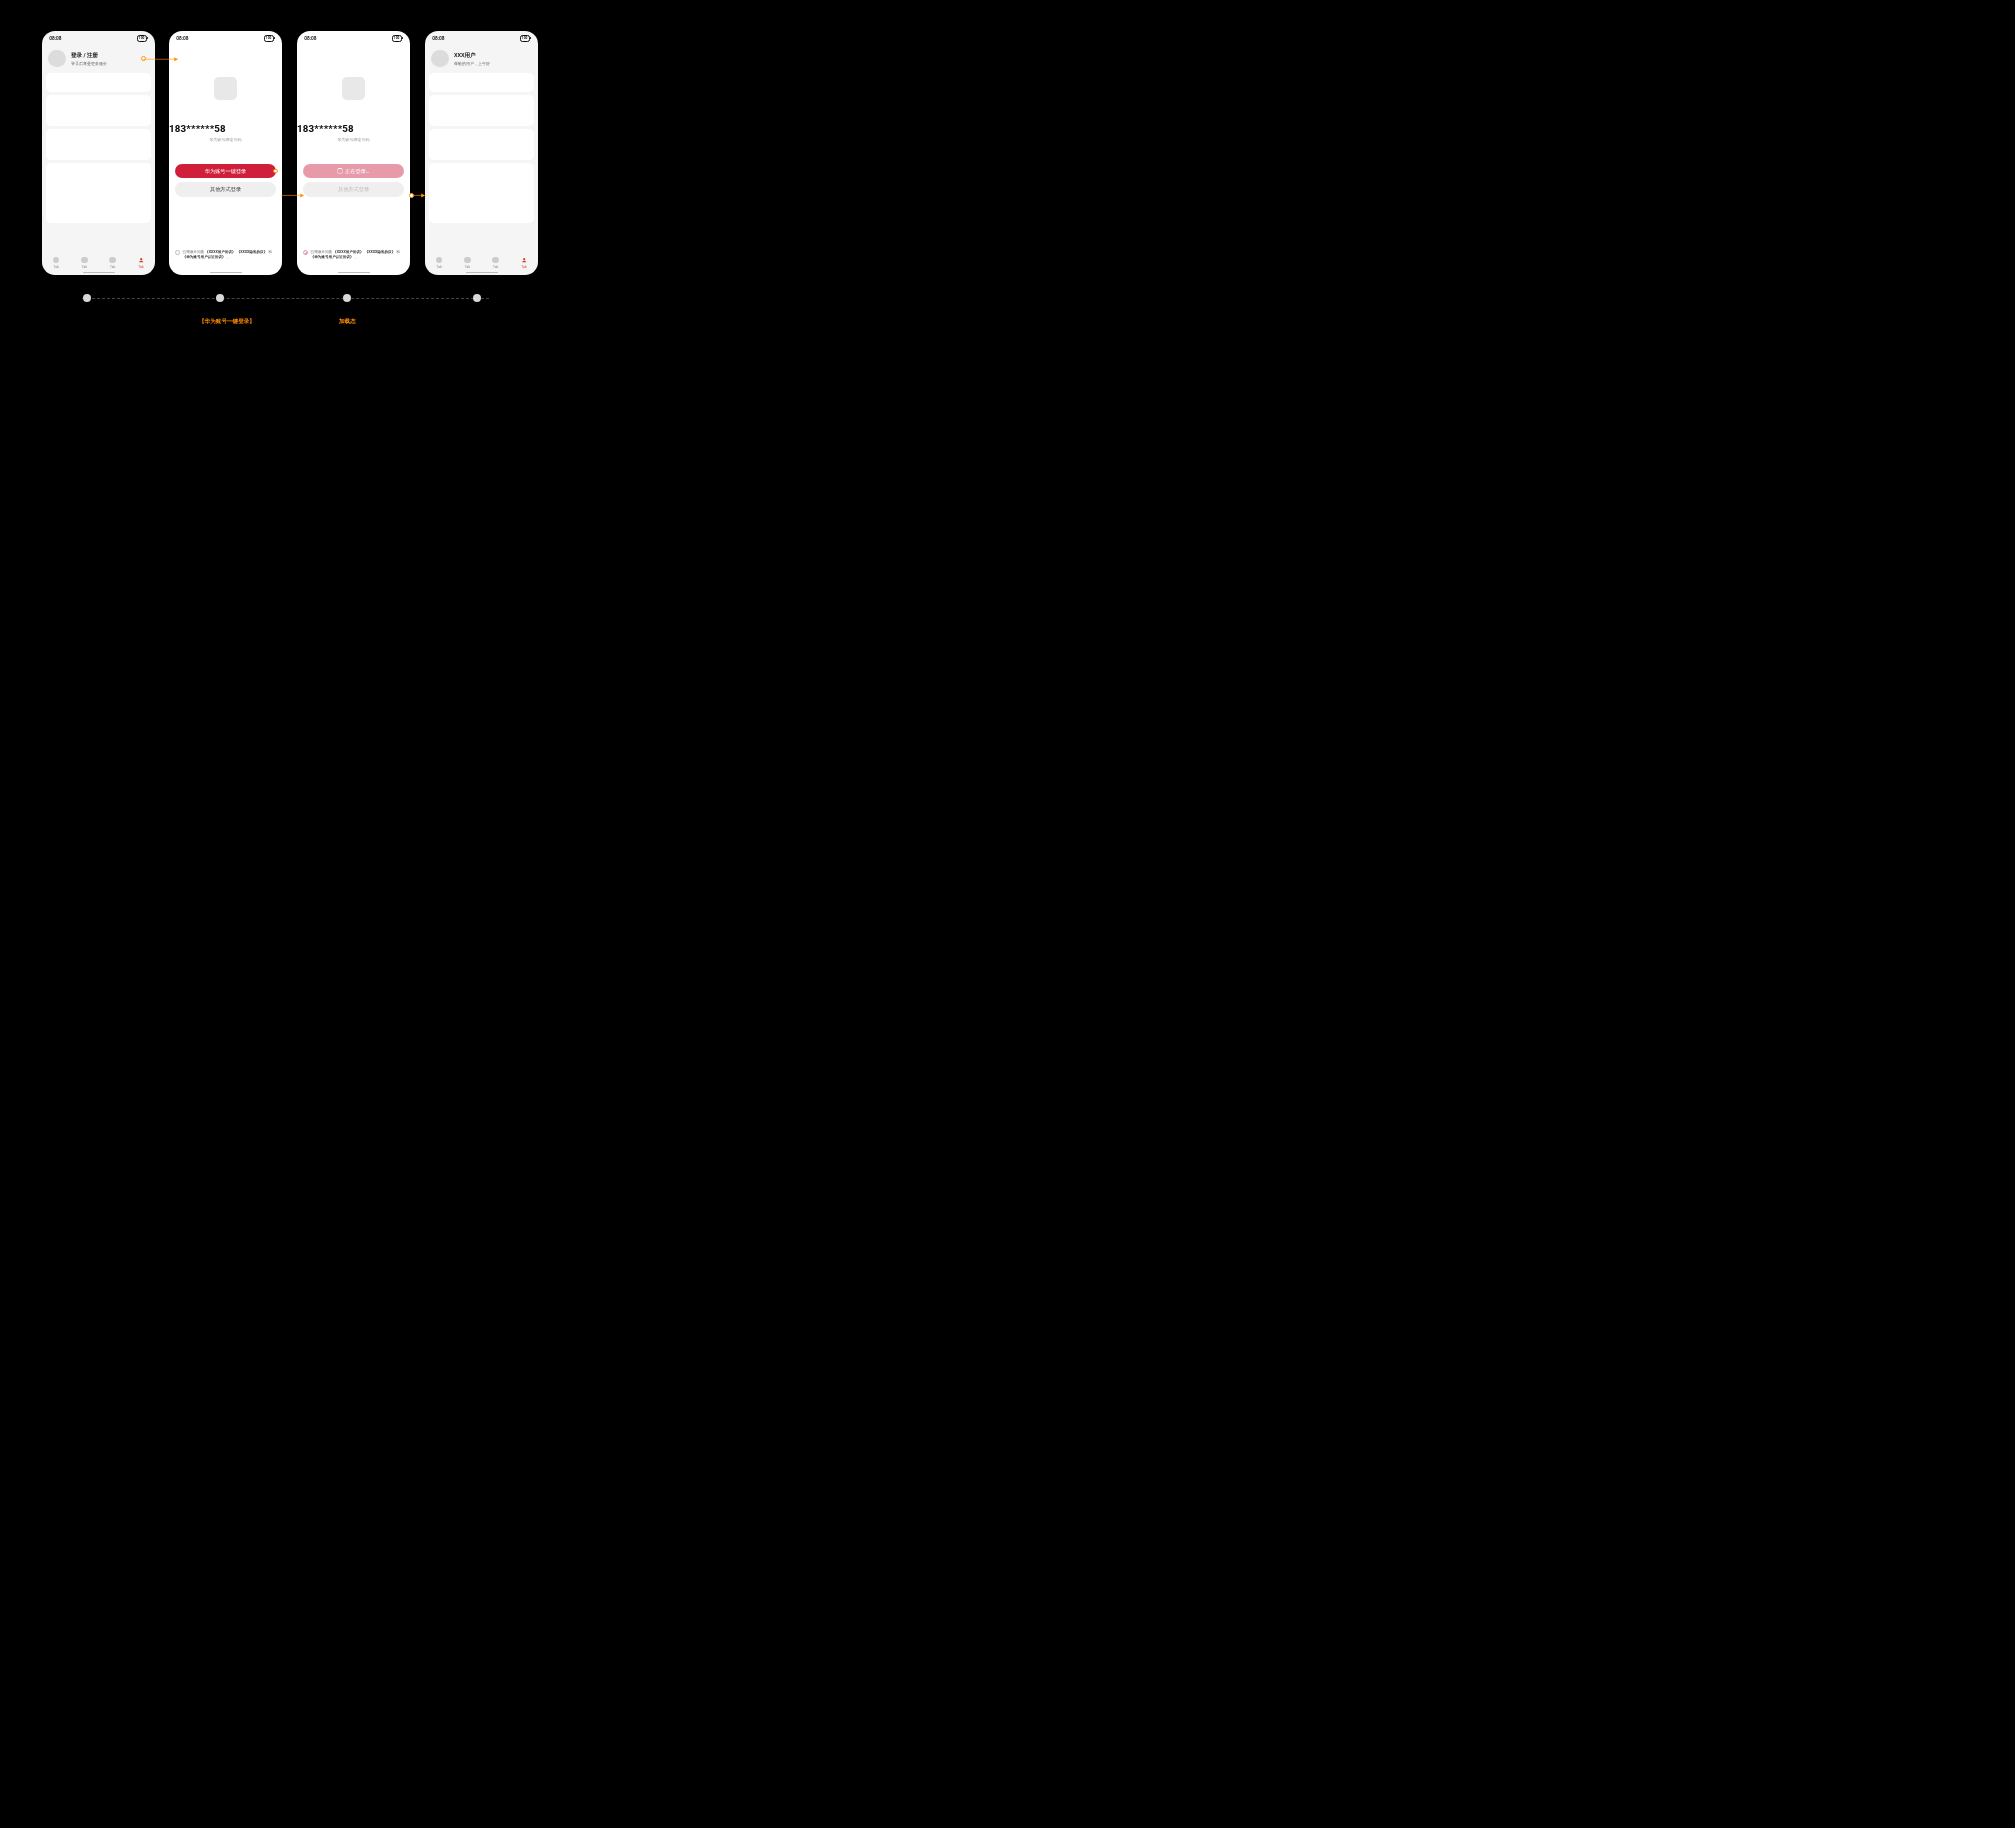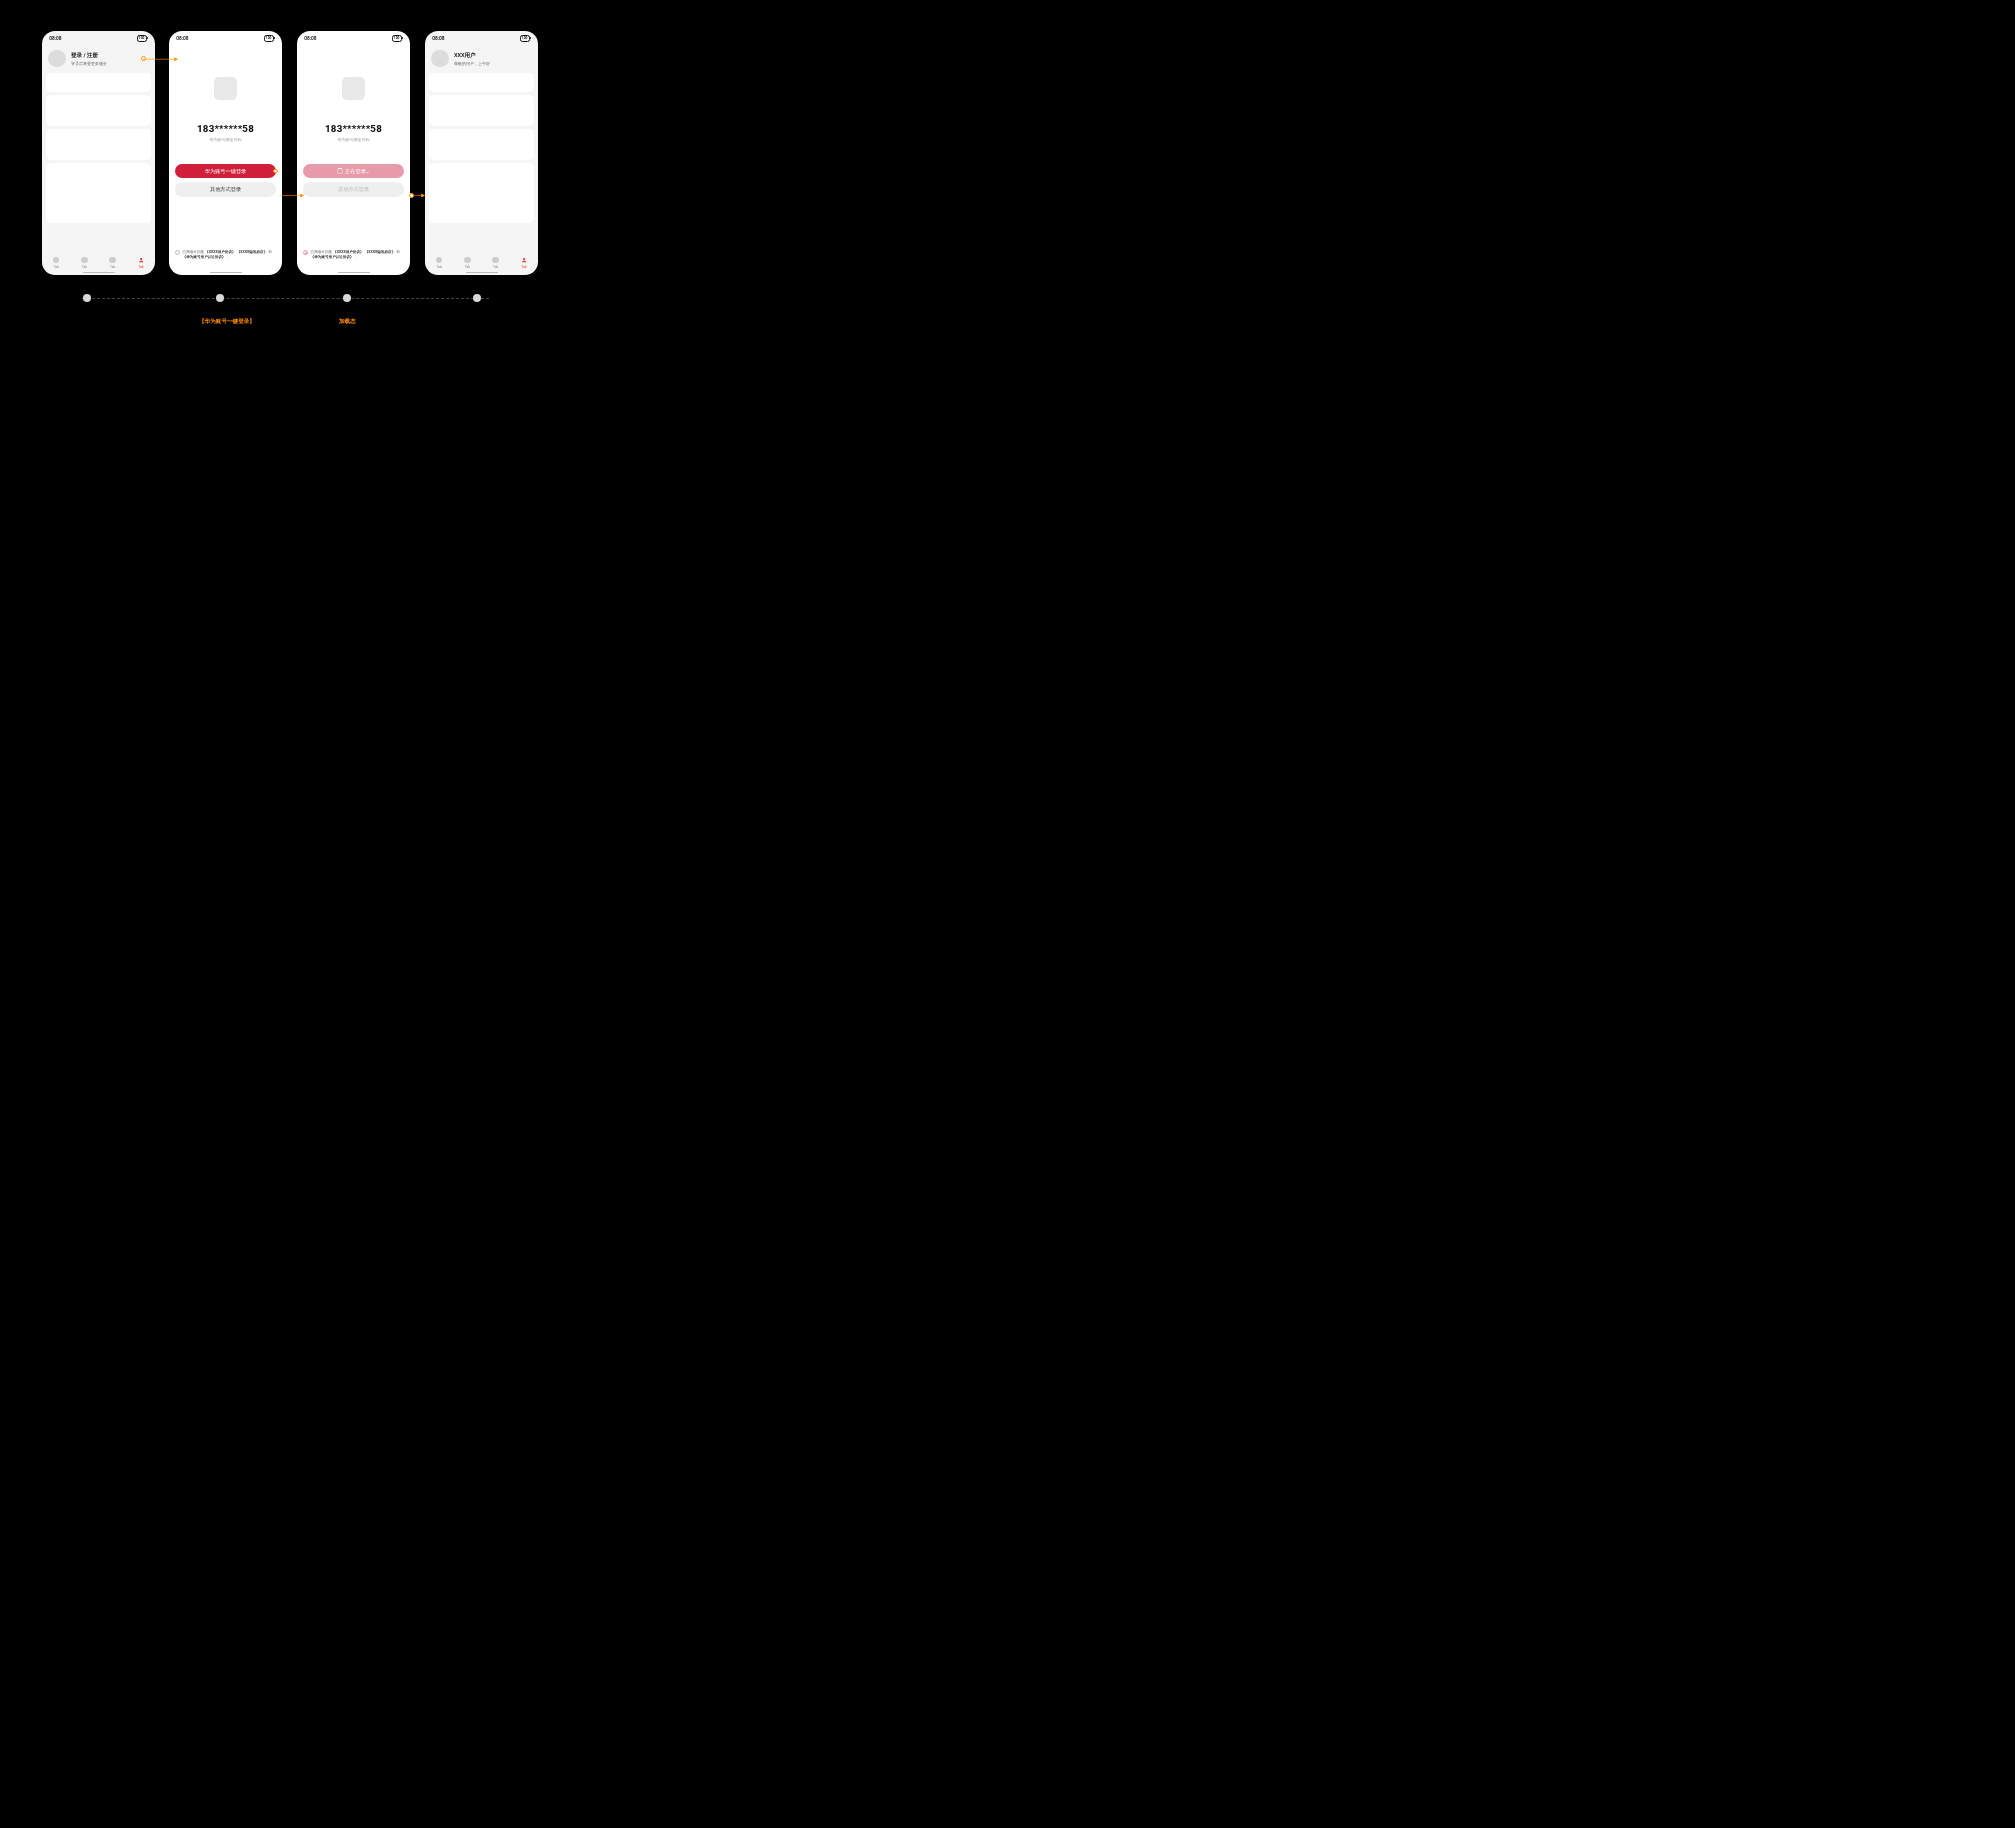--- a/index.html
+++ b/index.html
@@ -89,21 +89,21 @@
       position: absolute; bottom: 1.6px; left: 50%; transform: translateX(-50%);
       width: 32px; height: 1.6px; background: #bbb; border-radius: 1.2px;
     }
 
     
     .app-icon {
       width: 22.6px; height: 22.6px; border-radius: 4.8px; background: #e8e8e8;
       margin: 34px auto 0 auto;
     }
     .phone-num {
-      text-align: center; font-size: 9.7px; font-weight: 800; color: #111;
+      font-size: 9.7px; font-weight: 800; color: #111;
       margin-top: 22.6px; letter-spacing: 0.2px;
     }
     .phone-sub {
       text-align: center; font-size: 4px; color: #999; margin-top: 3.2px;
     }
     .btn {
       margin: 0 6.4px; height: 14.5px; border-radius: 7.3px;
       display: flex; align-items: center; justify-content: center;
       font-size: 5.2px; font-weight: 500;
     }

